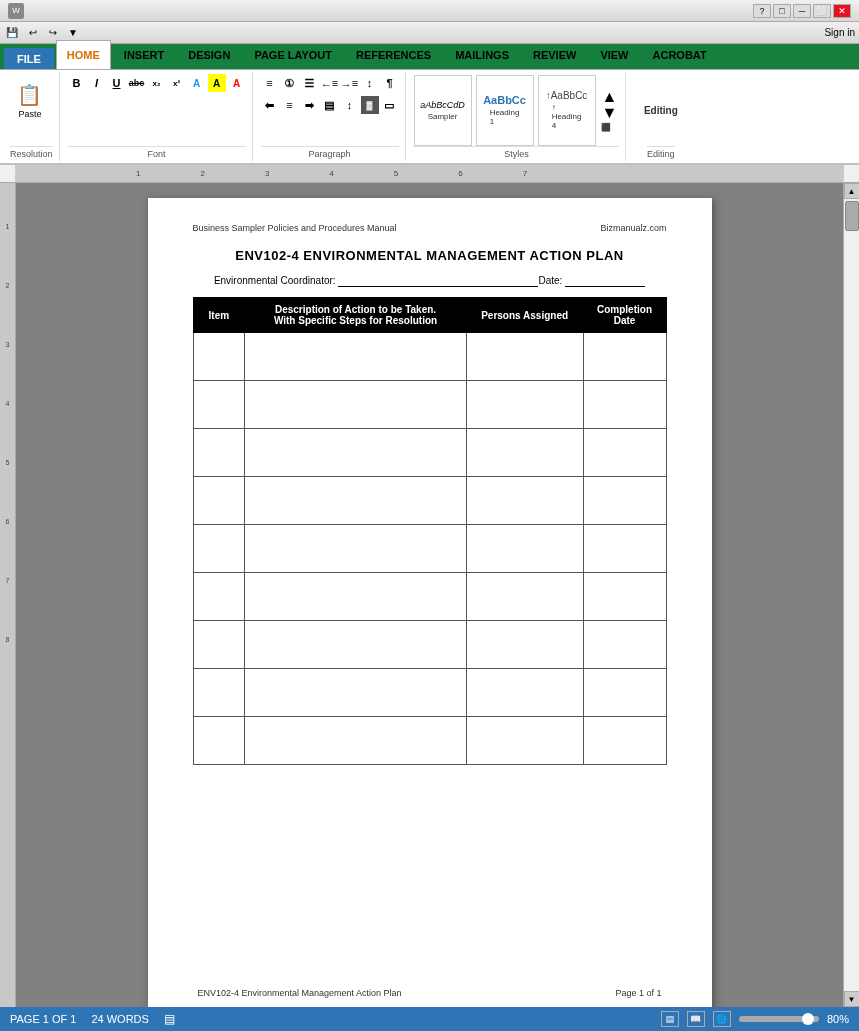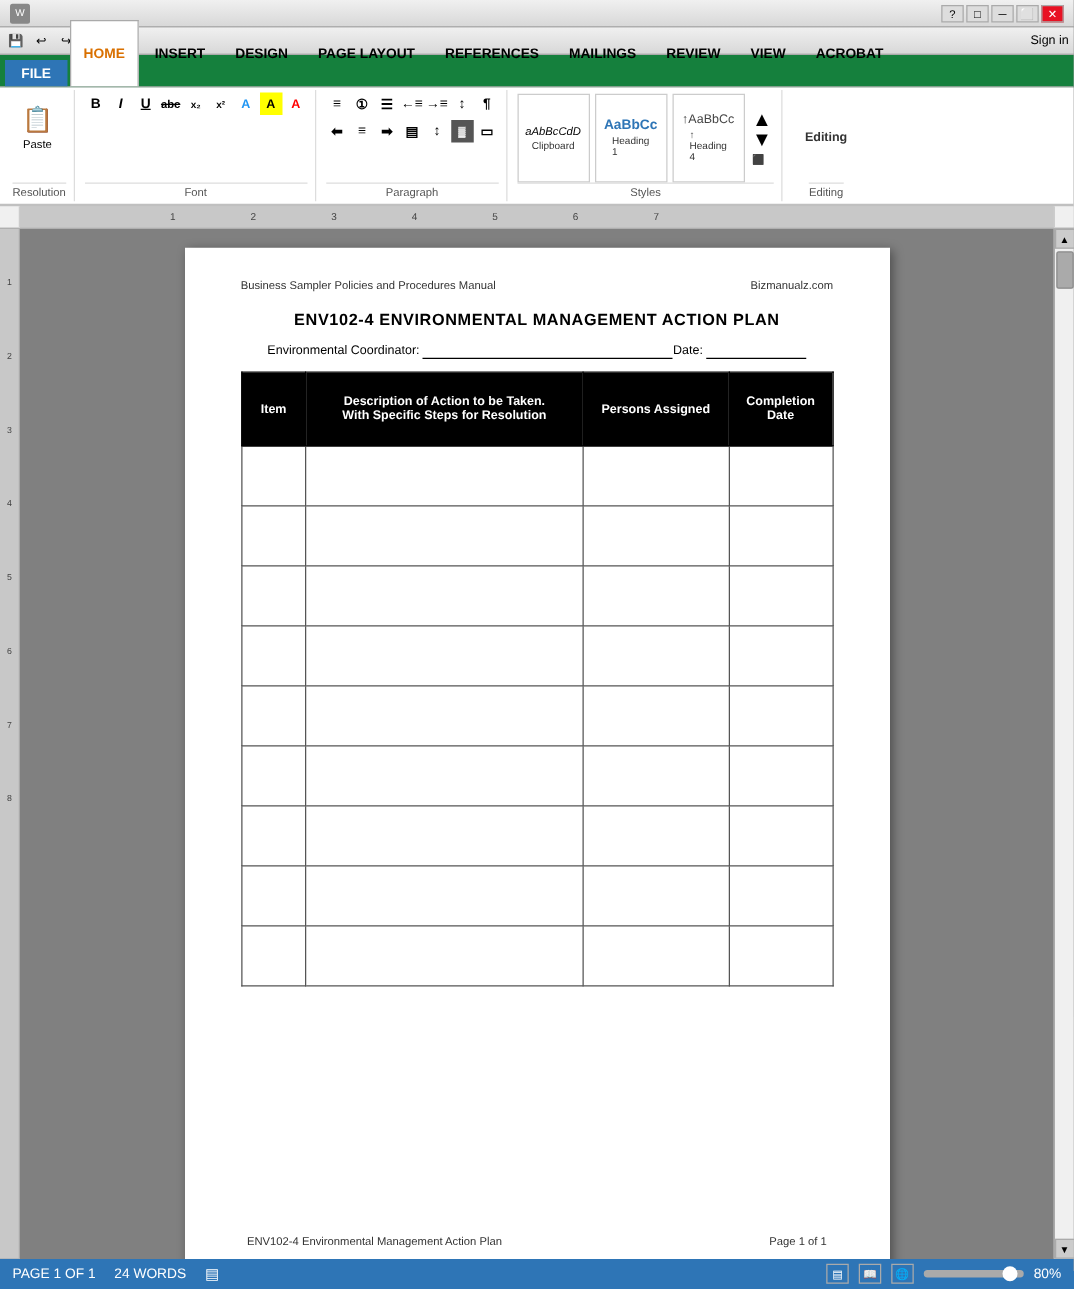--- a/index.html
+++ b/index.html
@@ -36,21 +36,21 @@
     
     #ribbon-tabs {
       background: #15803d;
       height: 26px;
       display: flex;
       align-items: flex-end;
       padding: 0 4px;
       border-bottom: 1px solid #aaa;
     }
     .ribbon-tab {
-      padding: 20px 10px;
+      padding: 8px 10px;
       font-size: 11px;
       font-weight: bold;
       cursor: pointer;
       border: 1px solid transparent;
       border-bottom: none;
       margin-right: 2px;
     }
     .ribbon-tab.active {
       background: white;
       border-color: #aaa;
@@ -241,21 +241,21 @@
     
     .action-table {
       width: 100%;
       border-collapse: collapse;
       font-size: 10px;
     }
     .action-table th {
       background: #000;
       color: #fff;
       border: 1px solid #000;
-      padding: 18px 4px;
+      padding: 6px 4px;
       text-align: center;
       font-weight: bold;
       font-size: 10px;
     }
     .action-table td {
       border: 1px solid #555;
       height: 48px;
       vertical-align: top;
     }
     .action-table .item-col { width: 60px; }
@@ -380,21 +380,21 @@
         <div class="font-btn">▭</div>
       </div>
     </div>
     <div class="ribbon-group-label">Paragraph</div>
   </div>
 
   <div class="ribbon-group styles-group">
     <div class="ribbon-group-content styles-content">
       <div class="style-item">
         <div class="style-preview" style="font-style:italic;font-size:9px;">aAbBcCdD</div>
-        <div class="style-label">Clipboard</div>
+        <div class="style-label">Sampler</div>
       </div>
       <div class="style-item">
         <div class="style-preview" style="font-size:11px;font-weight:bold;color:#2e75b6;">AaBbCc</div>
         <div class="style-label">Heading 1</div>
       </div>
       <div class="style-item">
         <div class="style-preview" style="font-size:10px;color:#444;">↑AaBbCc</div>
         <div class="style-label">↑ Heading 4</div>
       </div>
       <div style="display:flex;flex-direction:column;justify-content:center;cursor:pointer;padding:2px;">

